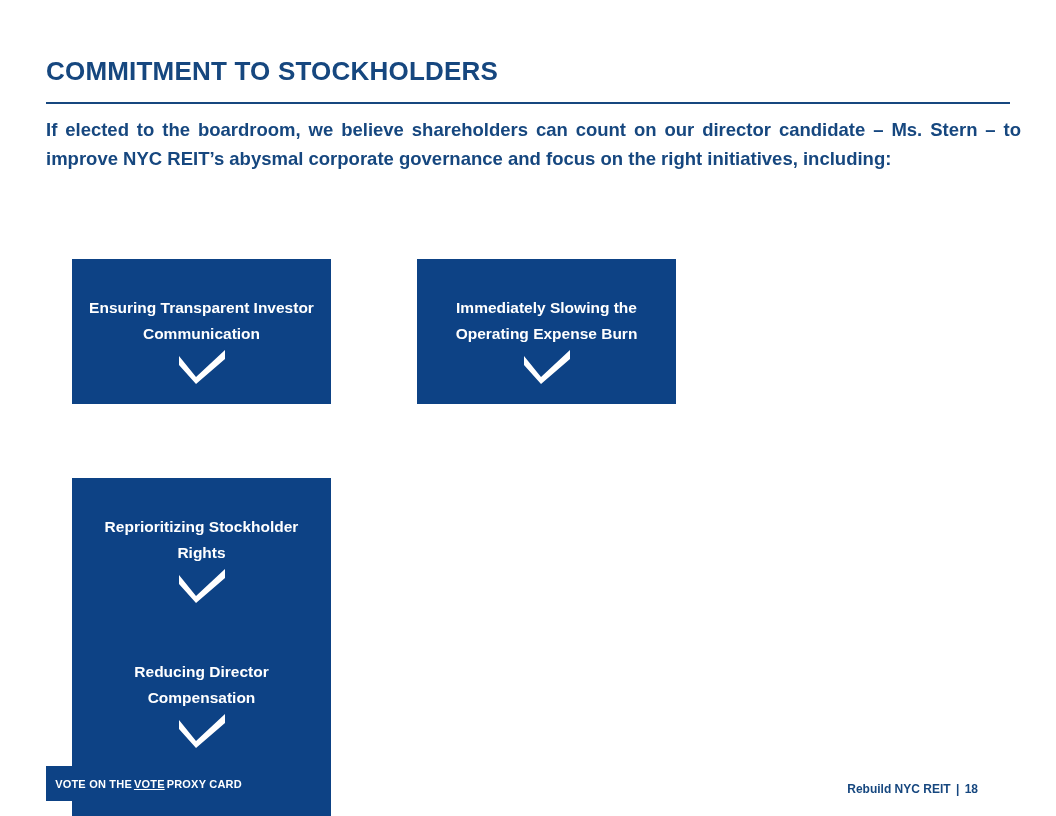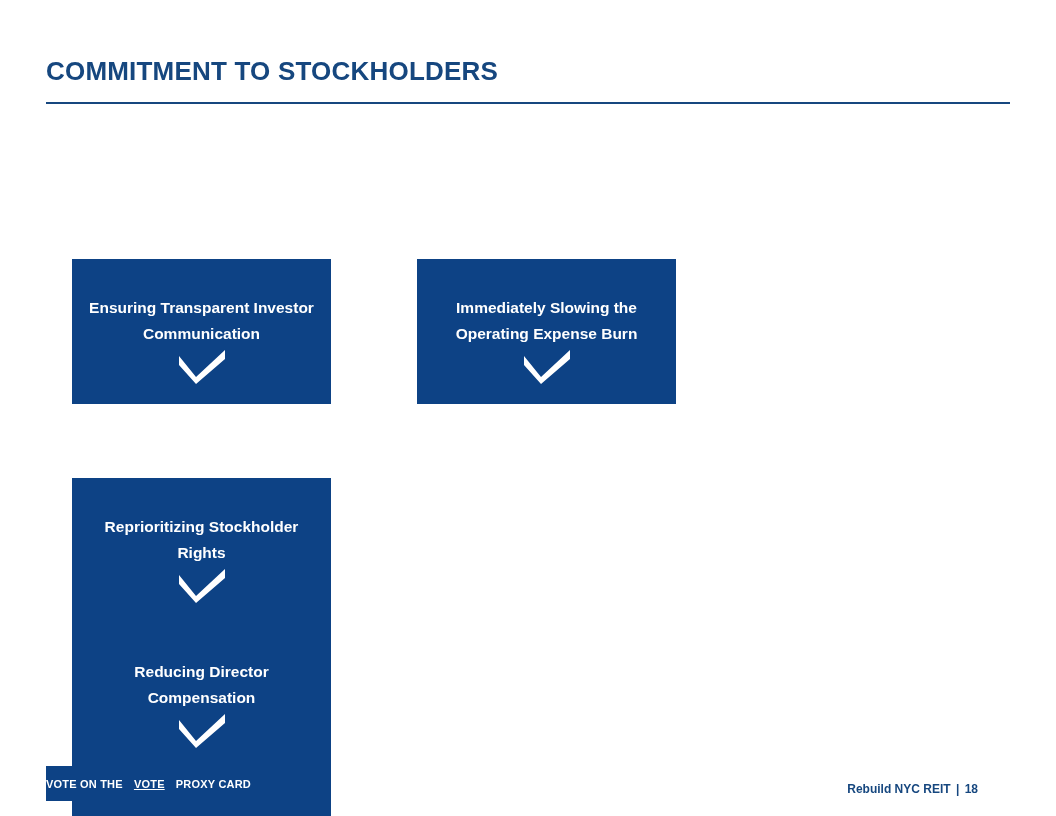--- a/index.html
+++ b/index.html
@@ -98,21 +98,21 @@
   .vote-badge {
     position: absolute;
     left: 46px;
     top: 766px;
     width: 205px;
     height: 35px;
     background: #0d4285;
     color: #ffffff;
     display: flex;
     align-items: center;
-    justify-content: space-between;
+    justify-content: center;
     font-size: 11px;
     font-weight: bold;
     letter-spacing: 0.2px;
   }
   .vote-badge .white-word {
     text-decoration: underline;
     padding: 0 2px;
   }
   .footer {
     position: absolute;
@@ -127,20 +127,21 @@
   }
 </style>
 </head>
 <body>
 
 <div class="slide">
 
   <div class="title">COMMITMENT TO STOCKHOLDERS</div>
   <div class="title-rule"></div>
 
+  <div class="intro">If elected to the boardroom, we believe shareholders can count on our director candidate – Ms. Stern – to improve NYC REIT’s abysmal corporate governance and focus on the right initiatives, including:</div>
 
   <div class="grid">
     <div class="row">
 
       <div class="card">
         <div class="card-label">Ensuring Transparent Investor Communication</div>
         <span class="check">
           <svg width="52" height="34" viewBox="0 0 52 34">
               <polygon points="3,6 20,27 49,0 49,9 20,34 3,15" fill="#ffffff"></polygon>
             </svg>

